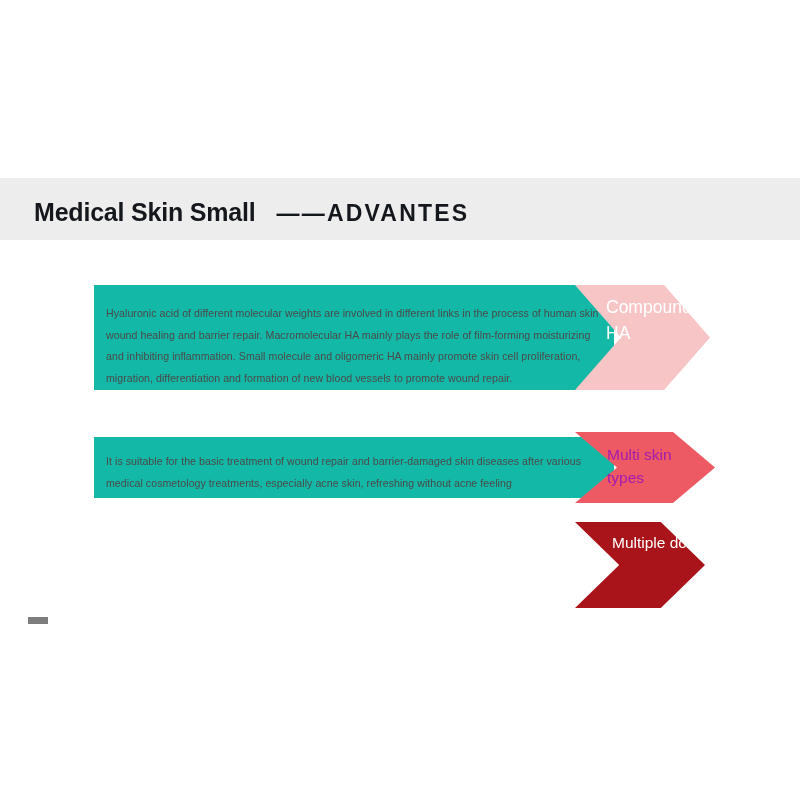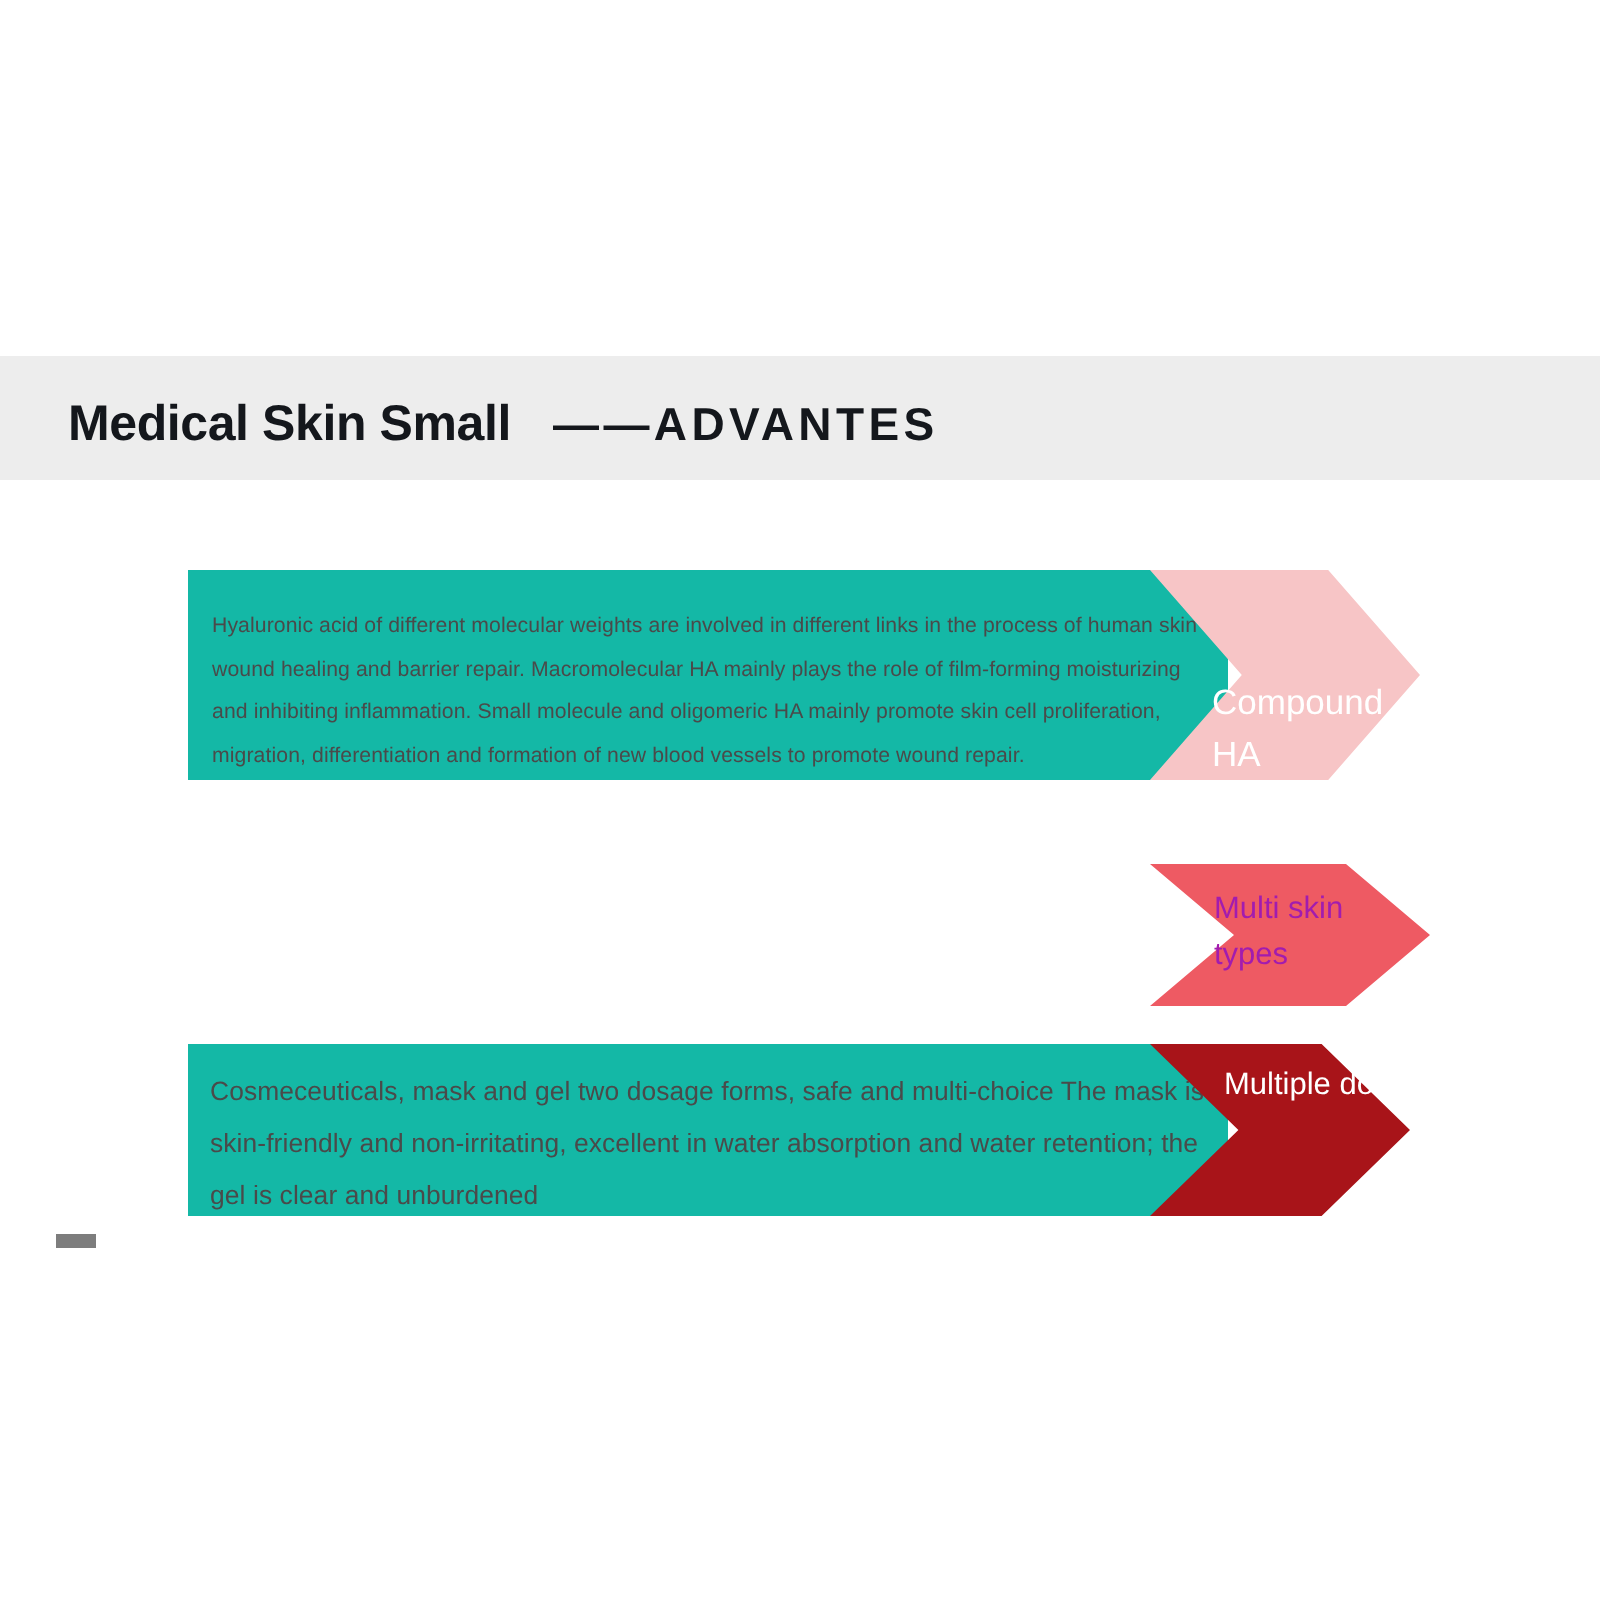--- a/index.html
+++ b/index.html
@@ -90,21 +90,20 @@
     clip-path: polygon(0% 0%, 66% 0%, 100% 50%, 66% 100%, 0% 100%, 34% 50%);
   }
   .row1 .arrow-label {
     position: absolute;
     left: 512px;
     top: 9px;
     width: 72px;
     color: #FFFFFF;
     font-size: 17.5px;
     line-height: 26px;
-    margin-top: 44px;
   }
 
   
   .row2 { left: 94px; top: 437px; width: 621px; height: 61px; }
   .row2 .text-box {
     left: 0; top: 0; width: 520px; height: 61px;
     padding: 14px 14px 0 12px;
   }
   .row2 .text-box p {
     font-size: 10.6px;
@@ -184,27 +183,27 @@
 
   <div class="row row1">
     <div class="text-box">
       <p>Hyaluronic acid of different molecular weights are involved in different links in the process of human skin wound healing and barrier repair. Macromolecular HA mainly plays the role of film-forming moisturizing and inhibiting inflammation. Small molecule and oligomeric HA mainly promote skin cell proliferation, migration, differentiation and formation of new blood vessels to promote wound repair.</p>
     </div>
     <div class="arrow"></div>
     <div class="arrow-label">Compound HA</div>
   </div>
 
   <div class="row row2">
+    <div class="text-box">
+      <p>It is suitable for the basic treatment of wound repair and barrier-damaged skin diseases after various medical cosmetology treatments, especially acne skin, refreshing without acne feeling</p>
+    </div>
     <div class="arrow"></div>
     <div class="arrow-label">Multi skin types</div>
   </div>
 
   <div class="row row3">
-    <div class="text-box">
-      <p>Cosmeceuticals, mask and gel two dosage forms, safe and multi-choice The mask is skin-friendly and non-irritating, excellent in water absorption and water retention; the gel is clear and unburdened</p>
-    </div>
     <div class="arrow"></div>
     <div class="arrow-label">Multiple dosage form options</div>
   </div>
 
   <div class="corner-mark"></div>
 
 </div>
 
 </body></html>

